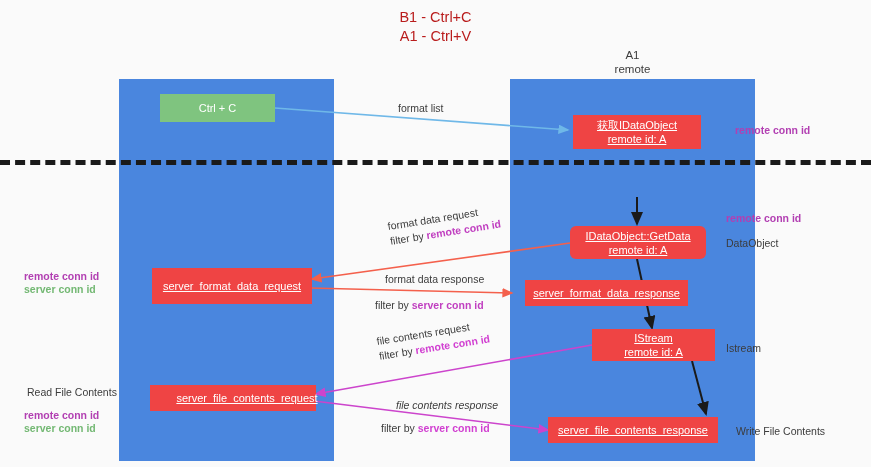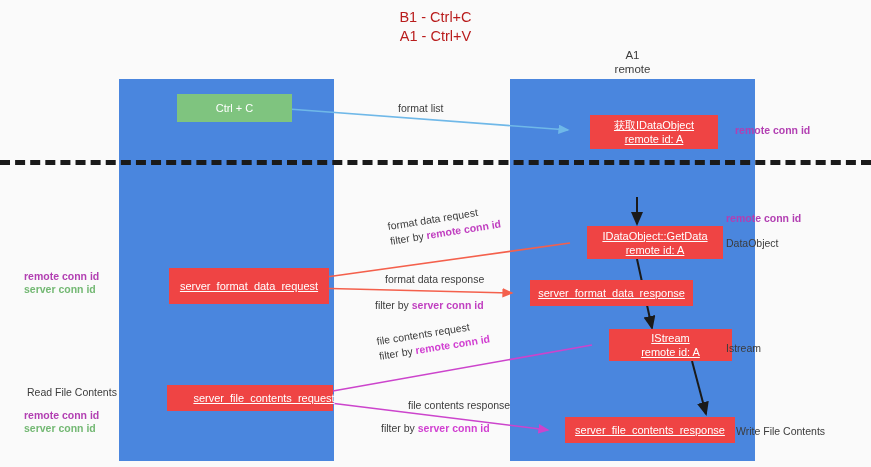--- a/index.html
+++ b/index.html
@@ -47,21 +47,20 @@
     display: flex;
     flex-direction: column;
     align-items: center;
     justify-content: center;
     color: #ffffff;
     font-size: 11px;
     line-height: 14px;
     text-align: center;
     white-space: pre-line;
     padding: 2px 4px;
-    margin-left: 17px;
   }
   .node.green { background: #7fc47f; }
   .node.orange { background: #ef4444; text-decoration: underline; }
   .edge-label {
     position: absolute;
     font-size: 10.5px;
     color: #3c3c3c;
     line-height: 15px;
     white-space: nowrap;
   }
@@ -143,26 +142,26 @@
 
     <line x1="692" y1="361" x2="706" y2="414" stroke="#1a1a1a" stroke-width="2" marker-end="url(#ah-blk)"></line>
   </svg>
 
   <div class="node green" style="left:160px; top:94px; width:115px; height:28px;">Ctrl + C</div>
 
   <div class="node orange" style="left:573px; top:115px; width:128px; height:34px;">获取IDataObject
 remote id: A</div>
 
 
-  <div class="node orange" style="left:570px; top:226px; width:136px; height:33px;">IDataObject::GetData
+  <div class="node orange" style="left:570px; top:226px; width:136px; height:33px;border-radius:6px;">IDataObject::GetData
 remote id: A</div>
 
   <div class="node orange" style="left:152px; top:268px; width:160px; height:36px;">server_format_data_request</div>
 
-  <div class="node orange" style="left:513px; top:280px; width:163px; height:26px;">server_format_data_response</div>
+  <div class="node orange" style="left:525px; top:280px; width:163px; height:26px;">server_format_data_response</div>
 
   <div class="node orange" style="left:592px; top:329px; width:123px; height:32px;">IStream
 remote id: A</div>
 
   <div class="node orange" style="left:150px; top:385px; width:166px; height:26px;padding-left:32px;">server_file_contents_request</div>
 
   <div class="node orange" style="left:548px; top:417px; width:170px; height:26px;">server_file_contents_response</div>
 
   <div class="edge-label" style="left:398px; top:101px;">format list</div>
 
@@ -172,21 +171,21 @@
   </div>
 
   <div class="edge-label" style="left:385px; top:272px;">format data response</div>
   <div class="edge-label" style="left:375px; top:298px;"><span>filter by </span><span class="hl-purple">server conn id</span></div>
 
   <div class="edge-label rot-neg" style="left:378px; top:334px;">
     <div>file contents request</div>
     <div><span>filter by </span><span class="hl-magenta">remote conn id</span></div>
   </div>
 
-  <div class="edge-label" style="left:408px; top:398px;">file contents response</div>
+  <div class="edge-label" style="left:396px; top:398px;font-style:italic;">file contents response</div>
   <div class="edge-label" style="left:381px; top:421px;"><span>filter by </span><span class="hl-magenta">server conn id</span></div>
 
   <div class="side-label purple" style="left:735px; top:123px;">remote conn id</div>
 
   <div class="side-label purple" style="left:726px; top:211px;">remote conn id</div>
   <div class="side-label" style="left:726px; top:236px;text-align:right;">DataObject</div>
 
   <div class="side-label" style="left:726px; top:341px;">Istream</div>
 
   <div class="side-label" style="left:736px; top:424px;">Write File Contents</div>

